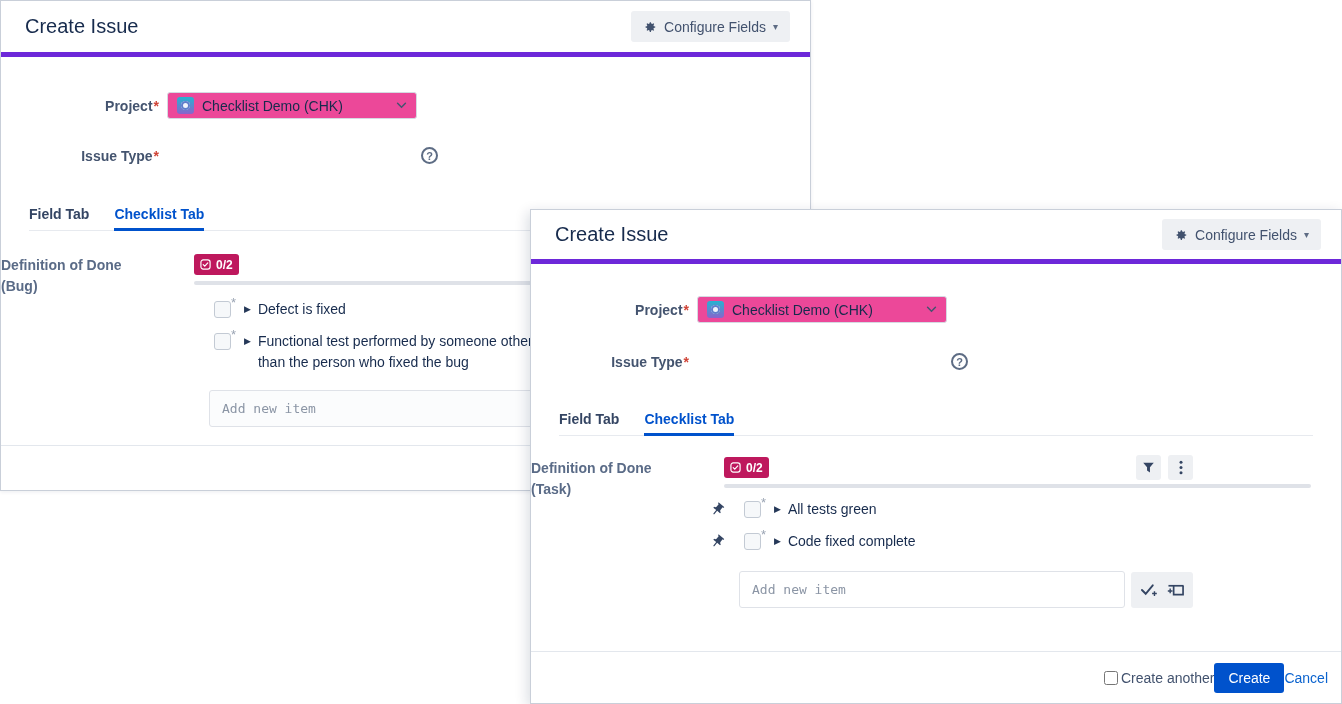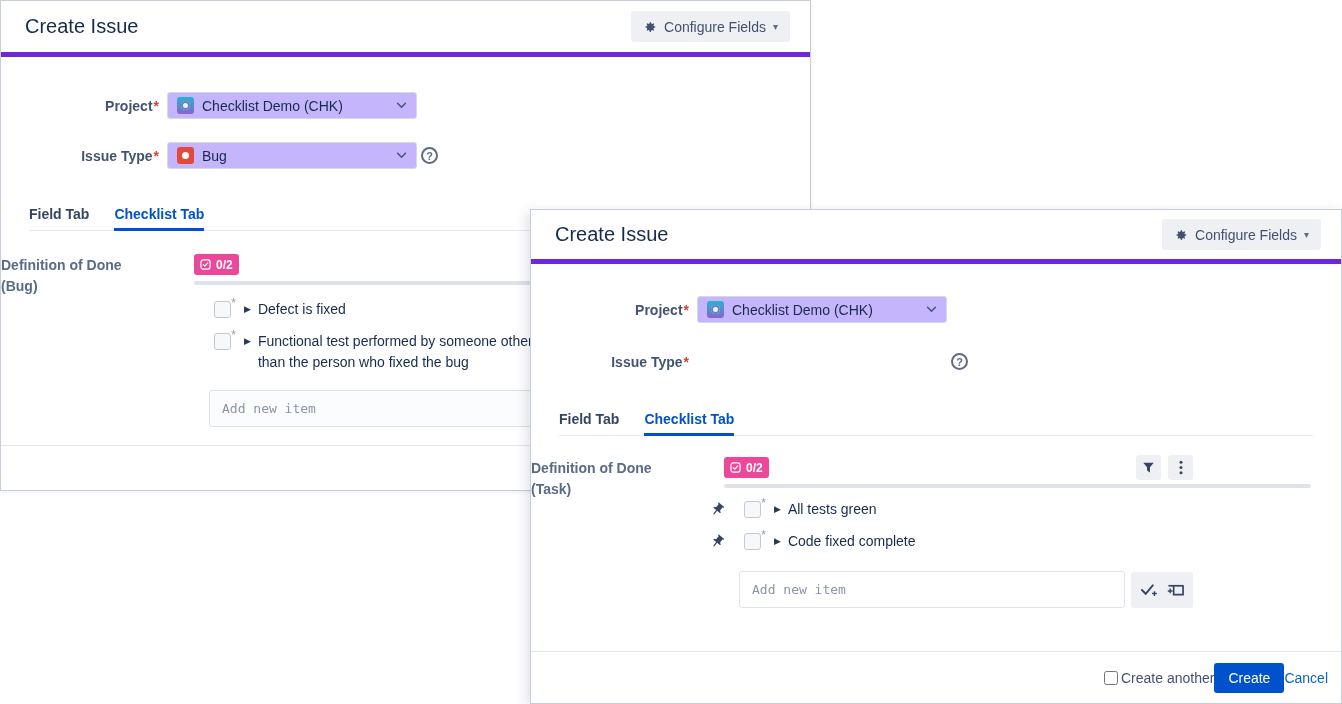--- a/index.html
+++ b/index.html
@@ -18,42 +18,42 @@
   .dlg-title{font-size:20px;color:#172b4d}
   .btn-config{display:inline-flex;align-items:center;gap:7px;background:#eef0f3;border:none;border-radius:3px;
     height:31px;padding:0 12px;font-family:inherit;font-size:14px;color:#42526e;cursor:pointer}
   .caret{font-size:10px;color:#5e6c84;line-height:1}
 
   .form-row{position:absolute;left:0;display:flex;height:27px;align-items:center}
   .back .row-project{top:91px}  .back .row-issue{top:141px}
   .front .row-project{top:86px} .front .row-issue{top:138px}
   .form-label{width:158px;text-align:right;font-size:14px;font-weight:600;color:#44546f}
   .req{color:#d04437;margin-left:1px}
-  .select{margin-left:8px;width:250px;height:27px;background:#c4b5fd;border:1px solid #d5dae2;border-radius:3px;
+  .select{margin-left:8px;width:250px;height:27px;background:#ec4899;border:1px solid #d5dae2;border-radius:3px;
     display:flex;align-items:center;gap:8px;padding:0 9px;box-sizing:border-box;font-size:14px;color:#172b4d;cursor:pointer}
   .select .chev{margin-left:auto;display:flex}
   .help{position:absolute;left:420px;width:17px;height:17px;border:2px solid #5d6c84;border-radius:50%;
     display:flex;align-items:center;justify-content:center;font-size:11px;font-weight:700;color:#5d6c84;box-sizing:border-box;cursor:pointer}
   .back .help{top:146px} .front .help{top:143px}
 
   .avatar{width:17px;height:17px;border-radius:3px;background:linear-gradient(180deg,#25b3d1 0%,#8a63cc 100%);position:relative;flex:none}
   .avatar::after{content:"";position:absolute;left:4px;top:4px;width:9px;height:9px;border-radius:50%;background:#f0f4fb;box-shadow:inset 0 0 0 2px #5f7ecb}
   .bug-ic{width:17px;height:17px;border-radius:3px;background:#e5493a;position:relative;flex:none}
   .bug-ic::after{content:"";position:absolute;left:5px;top:5px;width:7px;height:7px;border-radius:50%;background:#fff}
   .task-ic{width:17px;height:17px;border-radius:3px;background:#2c7fe0;display:flex;align-items:center;justify-content:center;flex:none}
 
   .tabs{position:absolute;left:28px;right:28px;display:flex;gap:25px;border-bottom:1px solid #e7eaef}
   .back .tabs{top:205px} .front .tabs{top:201px}
   .tab{font-size:14px;font-weight:600;color:#344563;padding-bottom:8px;position:relative;cursor:pointer}
   .tab.active{color:#0052cc}
   .tab.active::after{content:"";position:absolute;left:0;right:0;bottom:-1px;height:3px;background:#0052cc}
 
   .def-label{position:absolute;left:0;width:158px;font-size:14px;font-weight:600;color:#5a6b87;line-height:21px}
   .back .def-label{top:254px} .front .def-label{top:248px}
-  .badge{position:absolute;left:193px;height:21px;background:#ec4899;border-radius:3px;color:#fff;
+  .badge{position:absolute;left:193px;height:21px;background:#be185d;border-radius:3px;color:#fff;
     display:inline-flex;align-items:center;gap:5px;padding:0 6px;font-size:12px;font-weight:700}
   .back .badge{top:253px} .front .badge{top:247px}
   .icon-btn{position:absolute;width:25px;height:25px;background:#eef0f3;border:none;border-radius:3px;
     display:flex;align-items:center;justify-content:center;cursor:pointer}
   .front .filter-btn{left:605px;top:245px}
   .front .kebab-btn{left:637px;top:245px}
   .progress{position:absolute;left:193px;height:4px;border-radius:2px;background:#dfe2e8}
   .back .progress{top:280px;width:592px}
   .front .progress{top:274px;width:587px}
 
@@ -110,29 +110,20 @@
       <span class="chev">
         <svg width="11" height="7" viewBox="0 0 12 8">
             <path d="M1.5 1.5L6 6l4.5-4.5" stroke="#44546f" stroke-width="1.7" fill="none" stroke-linecap="round"></path>
           </svg>
       </span>
     </div>
   </div>
 
   <div class="form-row row-issue">
     <span class="form-label"><span>Issue Type</span><span class="req">*</span></span>
-    <div class="select">
-      <span class="bug-ic"></span>
-      <span>Bug</span>
-      <span class="chev">
-        <svg width="11" height="7" viewBox="0 0 12 8">
-            <path d="M1.5 1.5L6 6l4.5-4.5" stroke="#44546f" stroke-width="1.7" fill="none" stroke-linecap="round"></path>
-          </svg>
-      </span>
-    </div>
   </div>
   <span class="help">?</span>
 
   <div class="tabs">
     <span class="tab">Field Tab</span>
     <span class="tab active">Checklist Tab</span>
   </div>
 
   <div class="def-label">
     <div>Definition of Done</div>

